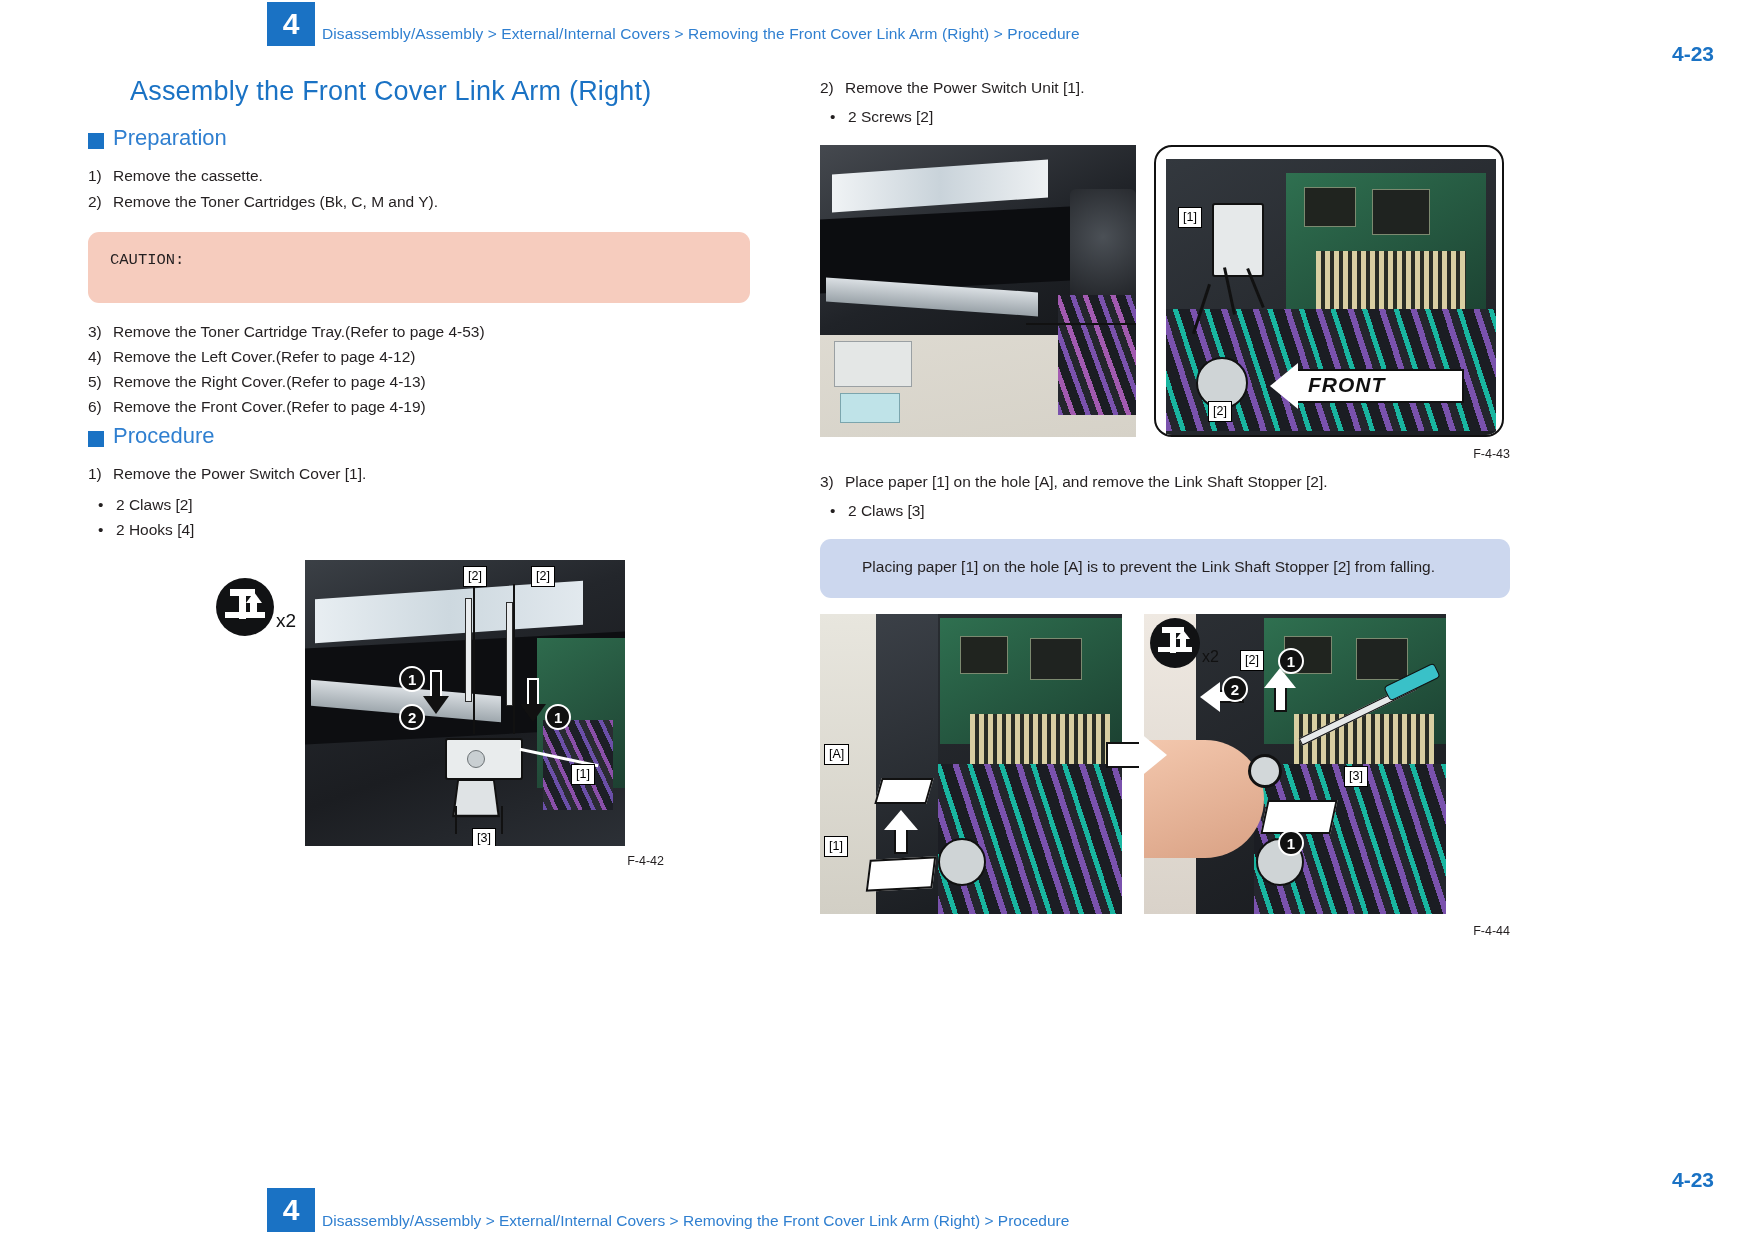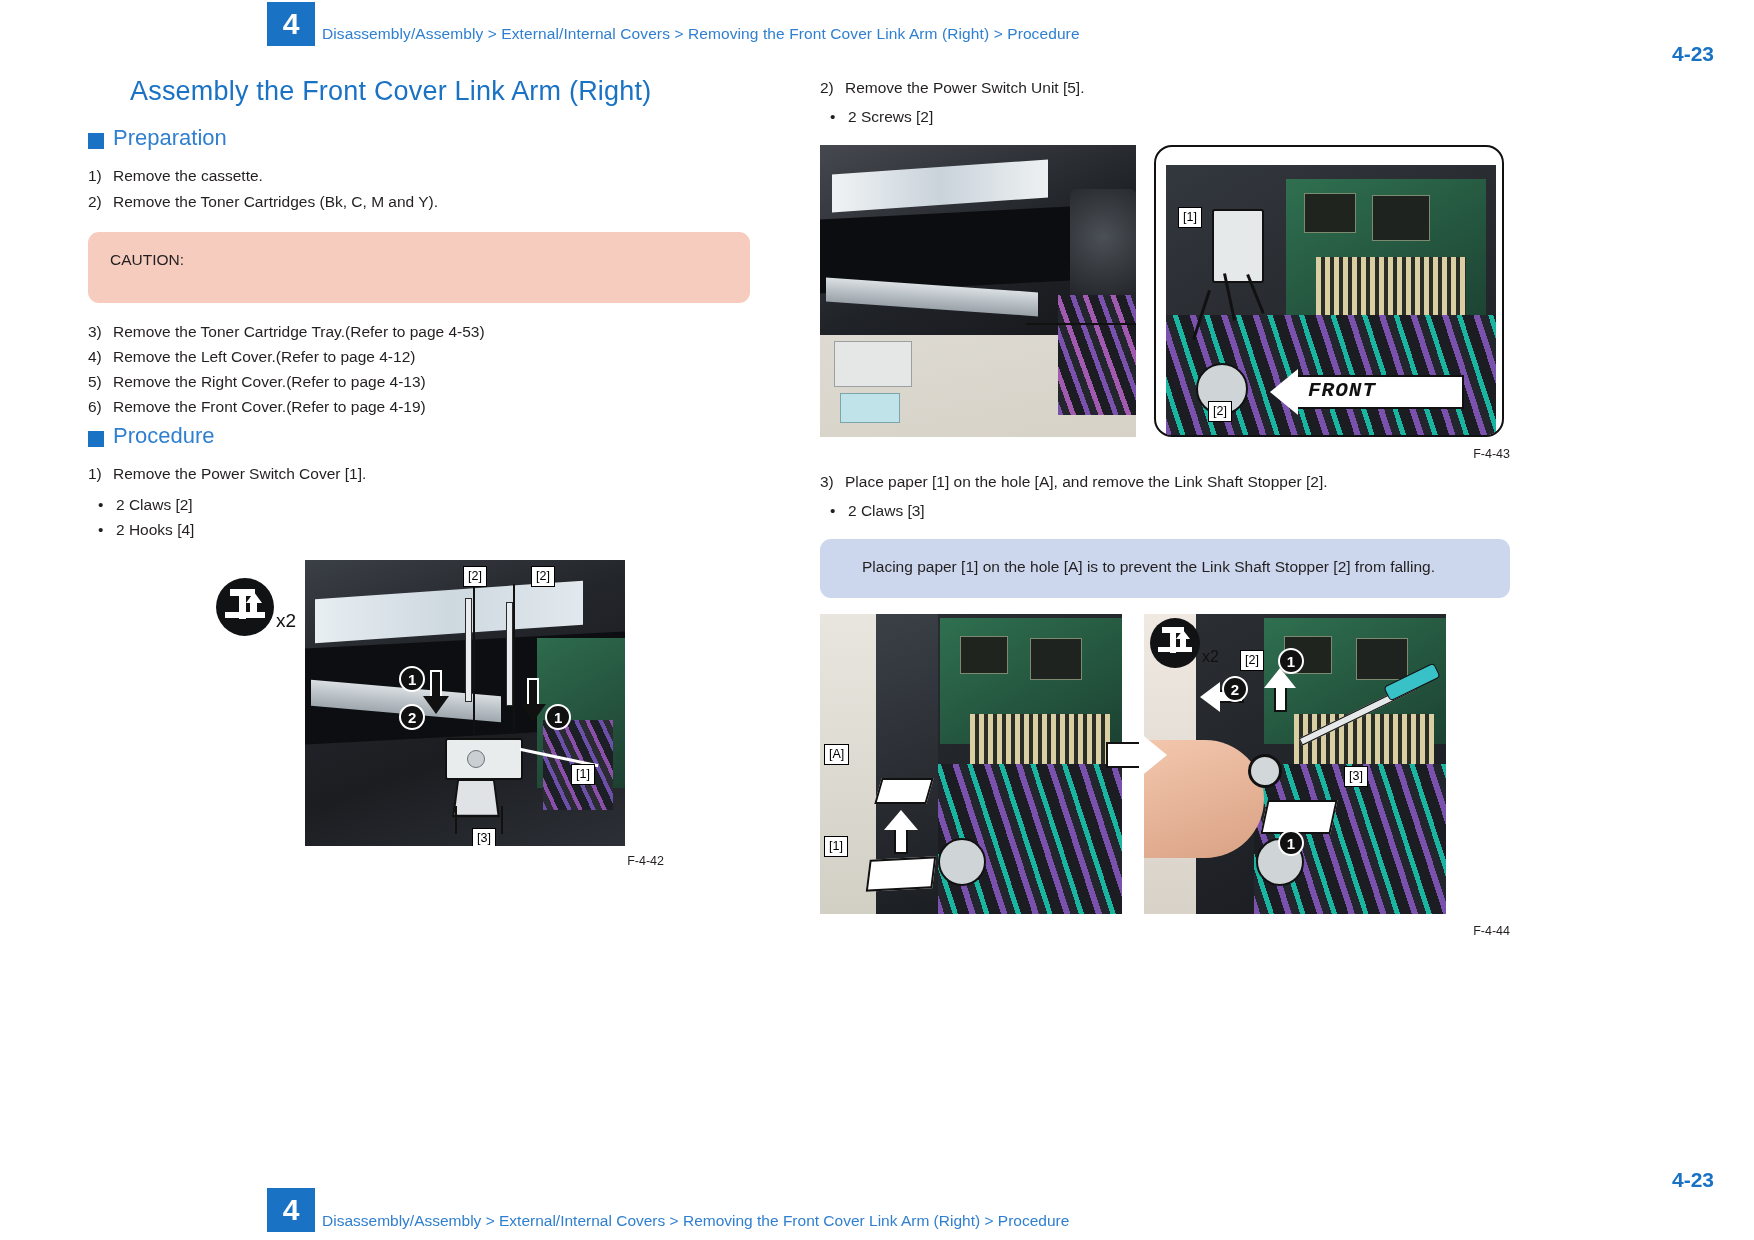--- a/index.html
+++ b/index.html
@@ -86,21 +86,21 @@
 
   .steps-block { margin-top: 14px; }
 
   
   .callout {
     border-radius: 11px;
     padding: 15px 22px 18px 22px;
     font-size: 15.5px;
     line-height: 1.68;
   }
-  .callout.caution { background: #f6ccbe; margin: 18px 0 16px 0; width: 662px; }
+  .callout.caution { background: #f6ccbe; margin: 18px 0 16px 0; width: 662px; font-family: Liberation Mono, monospace; }
   .callout.note    { background: #ccd7ee; margin: 16px 0 16px 0; width: 690px; }
   .callout .ttl { margin-bottom: 12px; }
   .callout .body { }
   .callout.note .body { padding-left: 20px; }
 
   
   .fig-cap {
     font-size: 12.5px;
     color: #231f20;
     text-align: right;
@@ -310,21 +310,21 @@
     <div class="fig-cap" style="width:448px; margin-top:8px;">F-4-42</div>
   </div>
 
 </div>
 
 <div class="col-right">
 
   <div>
     <div class="step">
       <span class="no">2)</span>
-      <span class="tx">Remove the Power Switch Unit [5].</span>
+      <span class="tx">Remove the Power Switch Unit [1].</span>
     </div>
     <div class="bullet" style="margin-top:4px;">
       <span class="dot">•</span>
       <span>2 Screws [2]</span>
     </div>
   </div>
 
   <div style="margin-top:16px; position:relative; width:690px;">
     <div style="display:flex; gap:18px;">
 
@@ -336,21 +336,21 @@
         <div style="position:absolute;left:6px;top:140px;width:212px;height:24px;background:linear-gradient(180deg,#dadfe3,#99a2a8);transform:skewY(4deg);"></div>
         <div style="position:absolute;left:250px;top:44px;width:66px;height:120px;background:radial-gradient(circle at 50% 40%,#4b5056,#1b1d21);border-radius:6px;"></div>
         <div style="position:absolute;left:238px;top:150px;width:78px;height:120px;background:repeating-linear-gradient(70deg,#7a52ad 0 5px,#24262d 5px 12px,#a25ab0 12px 17px,#1b1d23 17px 26px);"></div>
         <div style="position:absolute;left:14px;top:196px;width:78px;height:46px;background:#e4e7e6;border:1px solid #9aa0a3;"></div>
         <div style="position:absolute;left:20px;top:248px;width:60px;height:30px;background:#bfe3e8;border:1px solid #7ba5ad;"></div>
 
         <div style="position:absolute;left:206px;top:178px;width:118px;height:2px;background:#111;"></div>
       </div>
 
       <div style="width:350px;height:292px;border:2px solid #111;border-radius:18px;overflow:hidden;position:relative;background:#fff;">
-        <div class="photo" style="position:absolute;left:10px;top:18px;width:330px;height:299px;font-family:Liberation Mono, monospace;">
+        <div class="photo" style="position:absolute;left:10px;top:12px;width:330px;height:299px;">
           <div style="position:absolute;inset:0;background:linear-gradient(150deg,#33383e,#1a1c20);"></div>
           <div style="position:absolute;left:120px;top:14px;width:200px;height:146px;background:linear-gradient(150deg,#2f7050,#1c4232);"></div>
           <div style="position:absolute;left:138px;top:28px;width:52px;height:40px;background:#20241f;border:1px solid #7c8a70;"></div>
           <div style="position:absolute;left:206px;top:30px;width:58px;height:46px;background:#1f2320;border:1px solid #7c8a70;"></div>
           <div style="position:absolute;left:150px;top:92px;width:150px;height:60px;background:repeating-linear-gradient(90deg,#d9cfa2 0 5px,#2a2e26 5px 9px);"></div>
           <div style="position:absolute;left:0;top:150px;width:330px;height:122px;background:repeating-linear-gradient(72deg,#7a52ad 0 6px,#24262d 6px 14px,#19b5a0 14px 19px,#1b1d23 19px 30px);"></div>
           <div style="position:absolute;left:46px;top:44px;width:52px;height:74px;background:#e6e9ea;border:2px solid #111;border-radius:3px;"></div>
           <div style="position:absolute;left:30px;top:198px;width:52px;height:52px;border-radius:50%;background:#cfd4d6;border:2px solid #111;"></div>
 
           <div style="position:absolute;left:34px;top:124px;width:3px;height:52px;background:#111;transform:rotate(18deg);"></div>

